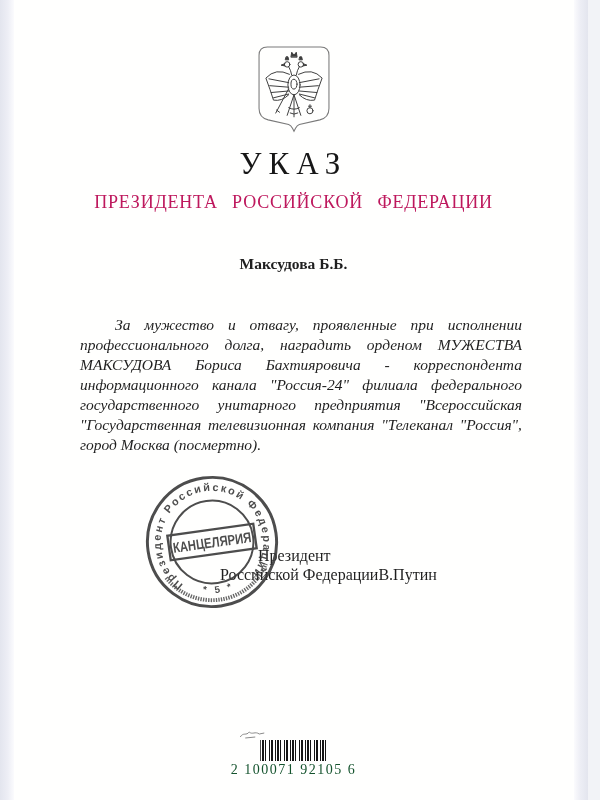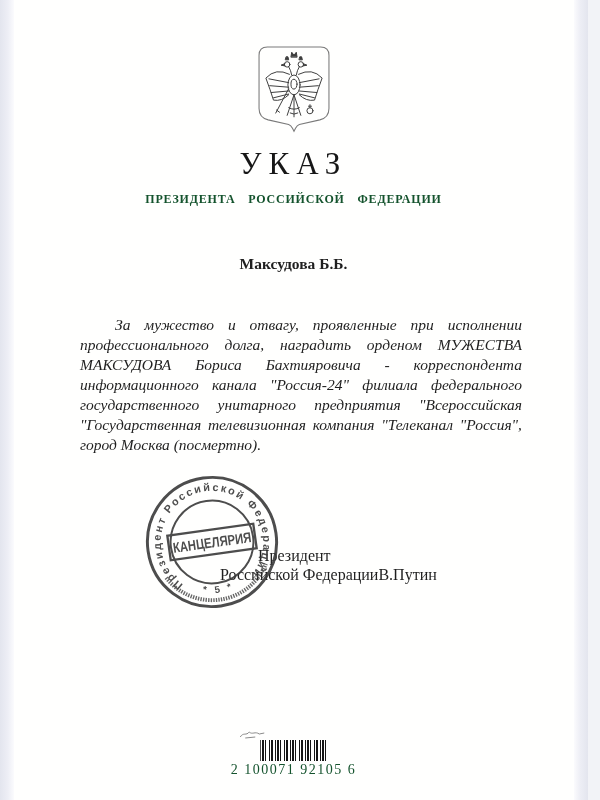--- a/index.html
+++ b/index.html
@@ -4,21 +4,21 @@
 <style>
   html,body{margin:0;padding:0;width:600px;height:800px;overflow:hidden;background:#f2f3f7;}
   .stage{position:relative;width:588px;height:800px;font-family:"Liberation Serif",serif;color:#1f1f1f;}
   .edge{position:absolute;top:0;bottom:0;width:14px;z-index:3;}
   .edge.left{left:0;background:linear-gradient(90deg,#e3e5ee 0%,#edeef5 55%,#fbfbfd 100%);}
   .edge.right{right:0;background:linear-gradient(270deg,#e3e5ee 0%,#edeef5 55%,#fbfbfd 100%);}
   .page{position:absolute;left:12px;right:13px;top:0;bottom:0;background:#fffffe;z-index:1;}
 
   .emblem{position:absolute;top:44px;left:50%;transform:translateX(-50%);}
   .doc-title{position:absolute;top:146px;width:100%;text-align:center;font-size:31px;letter-spacing:7px;color:#171717;}
-  .doc-subtitle{position:absolute;top:192px;width:100%;text-align:center;font-size:12px;letter-spacing:.8px;word-spacing:9px;color:#14532d;font-weight:bold;}
+  .doc-subtitle{position:absolute;top:192px;width:100%;text-align:center;font-size:18px;letter-spacing:.8px;word-spacing:9px;color:#be185d;}
   .subject{position:absolute;top:254px;width:100%;text-align:center;font-weight:bold;font-size:15.5px;line-height:20px;}
   .body-par{position:absolute;top:315px;left:68px;width:442px;font-size:15.5px;line-height:20px;font-style:italic;}
   .body-line{text-align:justify;text-align-last:justify;white-space:normal;}
   .body-line.first{text-indent:35px;}
   .body-line.last{text-align-last:left;}
 
   .sig{position:absolute;top:546px;left:208px;font-size:16px;line-height:19px;white-space:nowrap;}
   .sig .l1{padding-left:38px;}
   .sig .name{}
 

